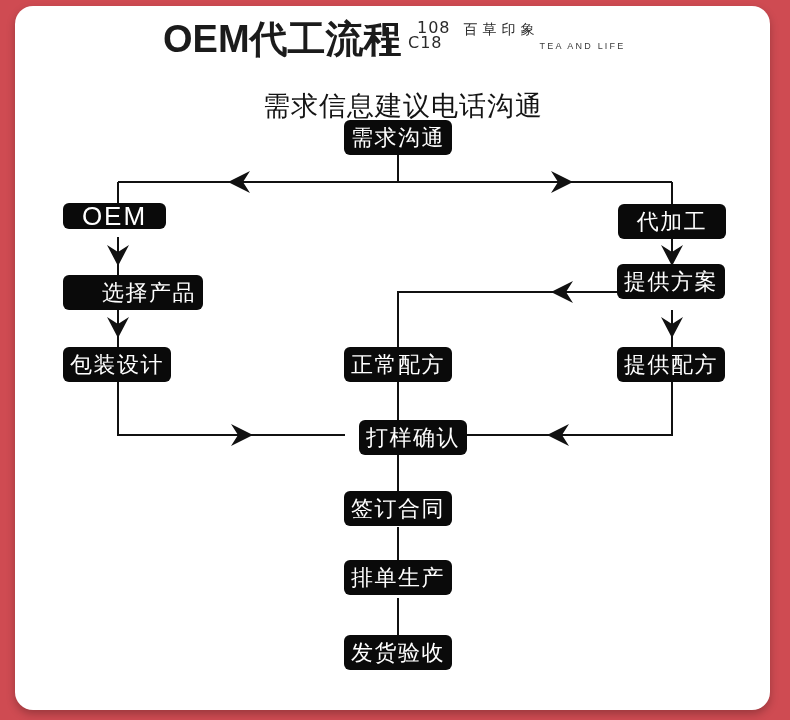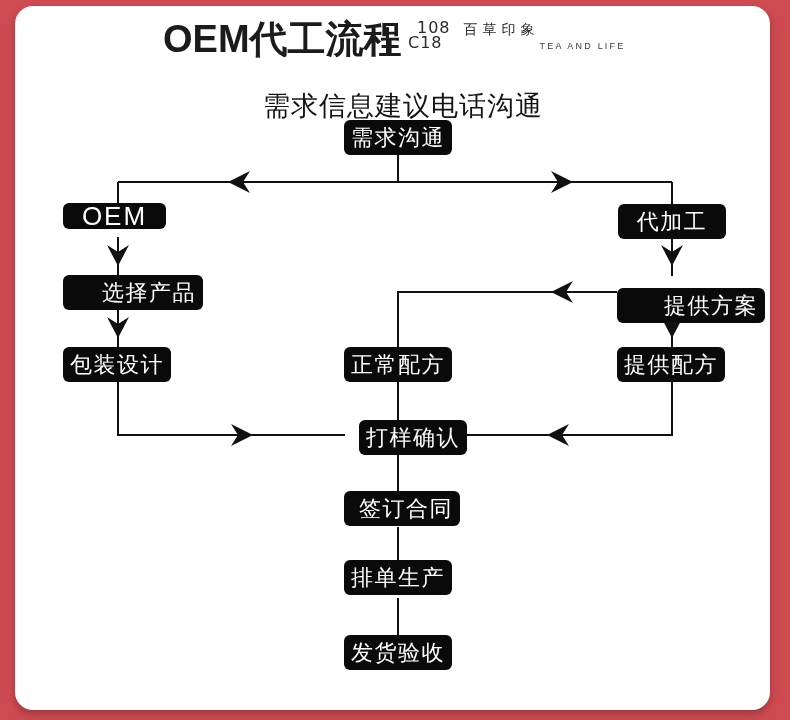--- a/index.html
+++ b/index.html
@@ -45,26 +45,26 @@
     position:absolute;width:108px;height:35px;
     background:#0a0a0a;color:#ffffff;border-radius:6px;
     display:flex;align-items:center;justify-content:center;
     font-size:22px;letter-spacing:1.5px;white-space:nowrap;
     z-index:2;
   }
   #n-demand           {left:344px;top:120px;}
   #n-oem              {left:63px; top:203px;width:103px;height:26px;font-size:26px;letter-spacing:2px;}
   #n-processing       {left:618px;top:204px;}
   #n-select-product   {left:63px; top:275px;padding-left:32px;}
-  #n-provide-plan     {left:617px;top:288px;padding-left:40px;}
+  #n-provide-plan     {left:617px;top:264px;}
   #n-package-design   {left:63px; top:347px;}
   #n-normal-formula   {left:344px;top:347px;}
   #n-provide-formula  {left:617px;top:347px;}
   #n-sample-confirm   {left:359px;top:420px;}
-  #n-sign-contract    {left:344px;top:491px;padding-left:8px;}
+  #n-sign-contract    {left:344px;top:491px;}
   #n-schedule-prod    {left:344px;top:560px;}
   #n-ship-inspect     {left:344px;top:635px;}
 </style>
 </head>
 <body>
 
 <div class="panel"></div>
 
 <div class="title">OEM代工流程</div>
 <div class="title-sep"></div>

